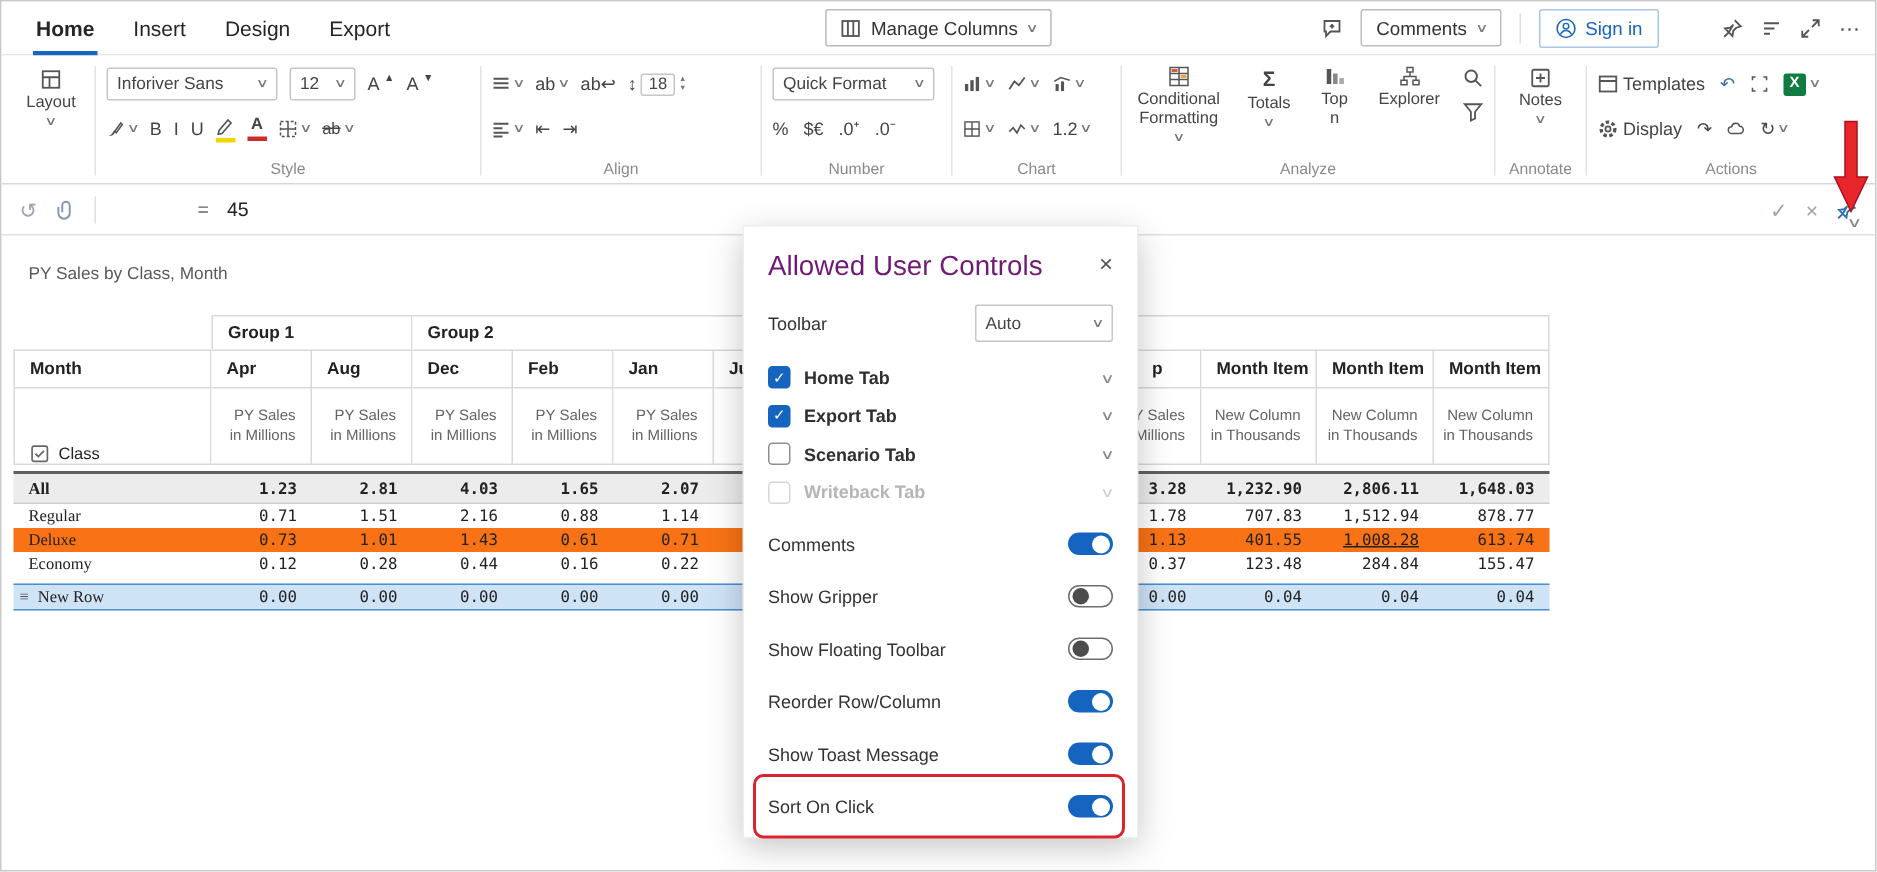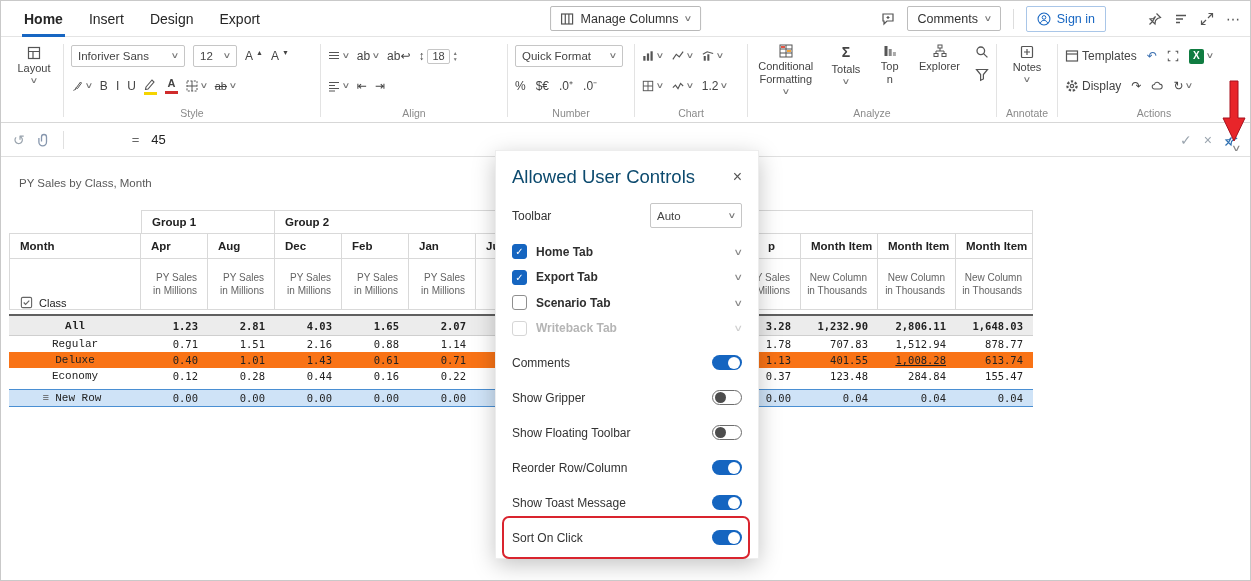--- a/index.html
+++ b/index.html
@@ -57,29 +57,29 @@
 .trow{display:flex}
 .trow>div{flex:none;overflow:hidden;white-space:nowrap}
 .hc{border-top:1px solid #d9d9d9;border-right:1px solid #d9d9d9;display:flex;align-items:center;font-size:11.5px;color:#222;padding:0 10px;background:#fff}
 .hc.bl{border-left:1px solid #d9d9d9}
 .hc.bb{border-bottom:1px solid #d9d9d9}
 .gh,.mh{font-weight:bold}
 .tc-blank{background:#fff}
 .subc{flex-direction:column;justify-content:center;align-items:flex-end;font-size:10px;color:#646464;line-height:1.3;font-weight:normal}
 .classcell{font-weight:normal;font-size:11px;gap:6px}
 .bc{display:flex;align-items:center;justify-content:flex-end;padding:0 10px;font-family:"DejaVu Sans Mono",monospace;font-size:10.5px;color:#222}
-.rh{justify-content:center;font-family:Liberation Mono, monospace;font-size:11px;color:#222}
+.rh{justify-content:flex-start;font-family:Liberation Serif, serif;font-size:11px;color:#222}
 .trow.total{background:#ececec;border-top:2px solid #5f5f5f;border-bottom:1px solid #cfcfcf;font-weight:bold;margin-top:4px}
 .trow.band{background:#f97316}
 .trow.newrow{background:#cfe3f7;border-top:1px solid #4a8fd3;border-bottom:1px solid #4a8fd3;margin-top:5px}
 .grip{color:#555;margin-right:6px;font-size:11px;margin-left:-6px}
 
 .dialog{position:absolute;left:495px;top:150px;width:262px;height:407px;background:#fff;box-shadow:0 0 0 1px #ededed,0 6px 22px rgba(0,0,0,.25);z-index:40;padding:0 16px}
 .dlg-head{display:flex;align-items:center;justify-content:space-between;margin-top:15px}
-.dlg-title{font-size:18.5px;color:#0c4a6e}
+.dlg-title{font-size:18.5px;color:#701a75}
 .dlg-close{font-size:16px;color:#555;cursor:pointer}
 .toolbar-row{margin-top:15px;display:flex;justify-content:space-between;align-items:center}
 .dlg-label{font-size:12px;color:#333}
 .tab-list{margin-top:11px}
 .tabrow{height:25.5px;display:flex;align-items:center;gap:9px}
 .tabrow .dlg-label{font-weight:600;color:#2f2f2f}
 .chevr{margin-left:auto;color:#888;font-size:9px;transform:scaleX(1.5)}
 .cb{width:15px;height:15px;border-radius:3px;border:1px solid #8f8f8f;display:flex;align-items:center;justify-content:center;font-size:10px;color:#fff;background:#fff;cursor:pointer;flex:none}
 .cb.on{background:#1565c0;border-color:#1565c0}
 .tabrow.disabled .dlg-label{color:#b5b5b5}
@@ -554,21 +554,21 @@
       <div class="bc num" style="width: 215px;"></div>
       <div class="bc num" style="width: 43px;">1.78</div>
       <div class="bc num" style="width: 77px;">707.83</div>
       <div class="bc num" style="width: 78px;">1,512.94</div>
       <div class="bc num" style="width: 77px;">878.77</div>
     </div>
     <div class="trow band" style="height: 16px;">
       <div class="bc rh" style="width: 132px;">
         <span>Deluxe</span>
       </div>
-      <div class="bc num" style="width: 67px;">0.40</div>
+      <div class="bc num" style="width: 67px;">0.73</div>
       <div class="bc num" style="width: 67px;">1.01</div>
       <div class="bc num" style="width: 67px;">1.43</div>
       <div class="bc num" style="width: 67px;">0.61</div>
       <div class="bc num" style="width: 67px;">0.71</div>
       <div class="bc num" style="width: 67px;"></div>
       <div class="bc num" style="width: 215px;"></div>
       <div class="bc num" style="width: 43px;">1.13</div>
       <div class="bc num" style="width: 77px;">401.55</div>
       <div class="bc num" style="width: 78px; text-decoration: underline;">1,008.28</div>
       <div class="bc num" style="width: 77px;">613.74</div>

